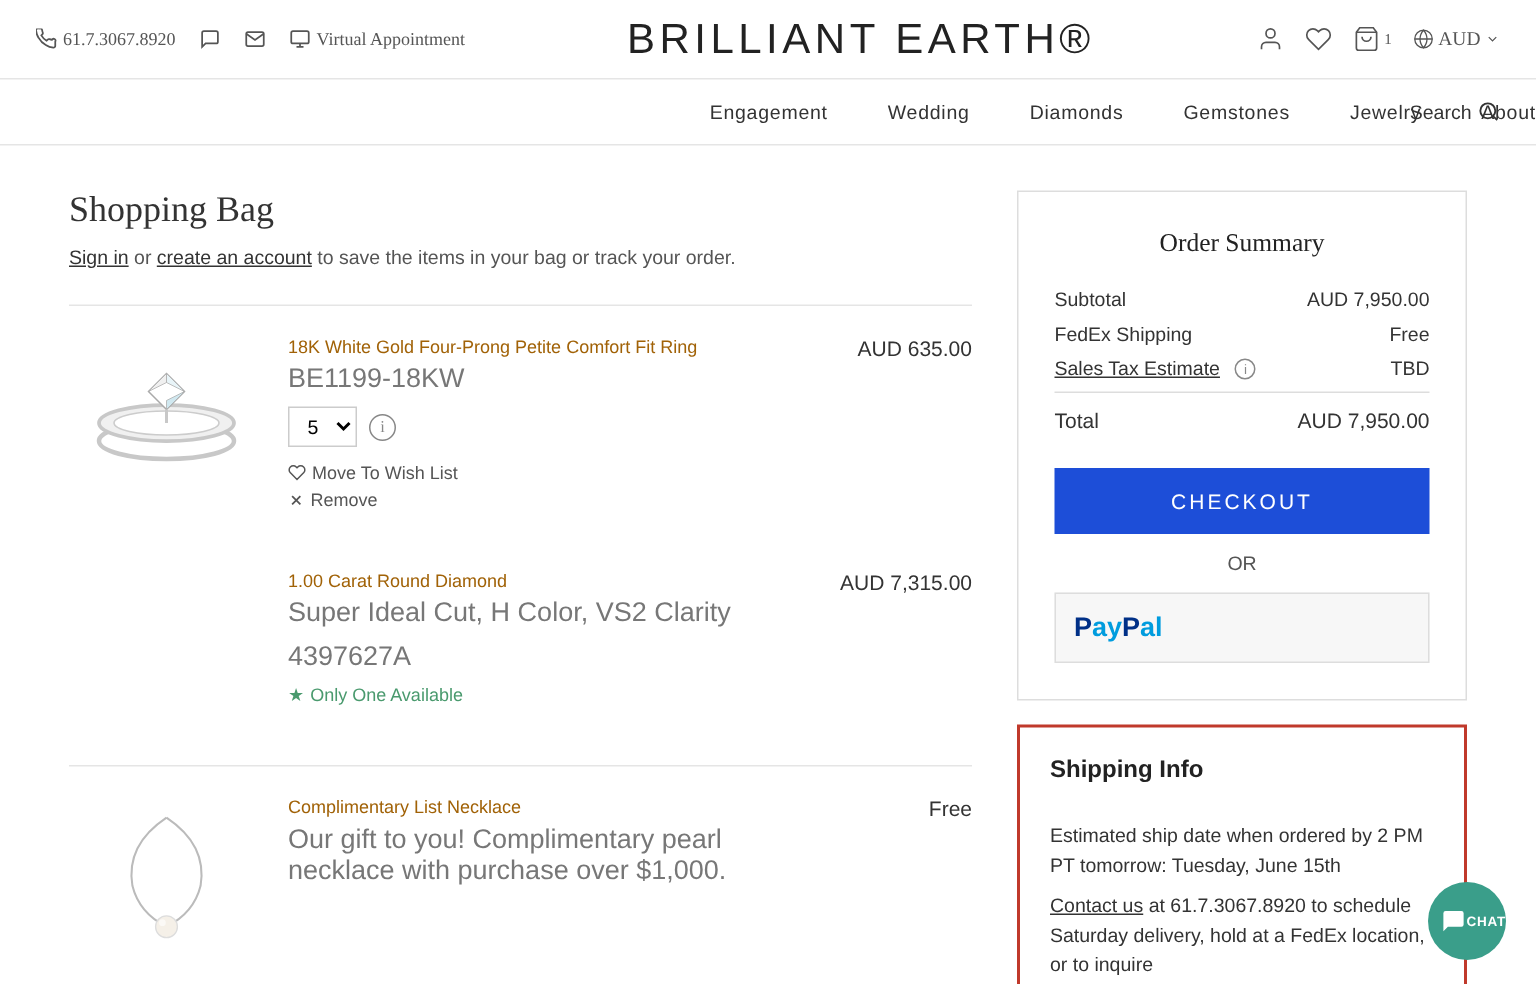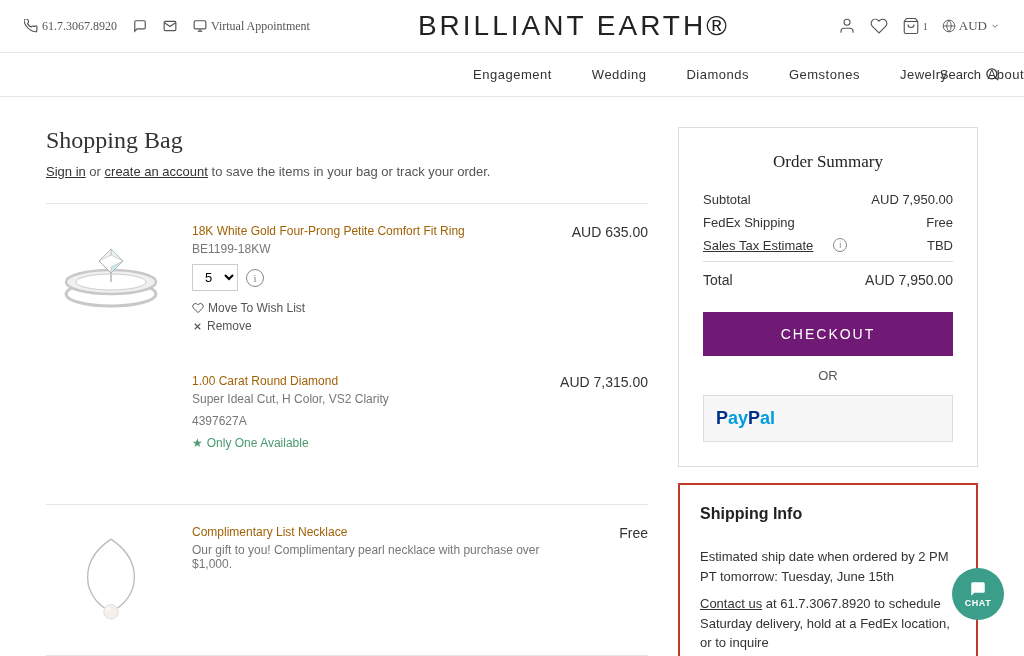--- a/index.html
+++ b/index.html
@@ -83,21 +83,21 @@
 
     .item-details { flex: 1; }
     .item-name {
       font-size: 12px;
       font-weight: 500;
       color: #a16207;
       margin-bottom: 4px;
       font-family: 'Helvetica Neue', Arial, sans-serif;
     }
     .item-sku {
-      font-size: 12px;
+      font-size: 18px;
       color: #777;
       margin-bottom: 8px;
       font-family: 'Helvetica Neue', Arial, sans-serif;
     }
     .qty-row {
       display: flex;
       align-items: center;
       gap: 8px;
       margin-bottom: 10px;
     }
@@ -177,28 +177,28 @@
       font-size: 13px;
       color: #333;
     }
     .summary-row.total {
       border-top: 1px solid #ddd;
       padding-top: 10px;
       margin-top: 6px;
       font-size: 14px;
       font-weight: 500;
     }
-    .tax-label { display: flex; align-items: flex-start; gap: 20px; }
+    .tax-label { display: flex; align-items: center; gap: 10px; }
     .tax-label a { color: #333; text-decoration: underline; cursor: pointer; }
     .free-text { color: #333; }
     .tbd-text { color: #333; }
 
     .checkout-btn {
       width: 100%;
-      background: #701a75;
+      background: #1d4ed8;
       color: #fff;
       border: none;
       padding: 14px;
       font-size: 14px;
       letter-spacing: 2px;
       font-family: 'Helvetica Neue', Arial, sans-serif;
       cursor: pointer;
       margin-top: 16px;
       text-transform: uppercase;
     }
@@ -245,31 +245,31 @@
       font-size: 13px;
       color: #333;
       line-height: 1.5;
       margin-bottom: 8px;
     }
     .shipping-info-box a { color: #333; text-decoration: underline; cursor: pointer; }
 
     
     .chat-button {
       position: fixed;
-      bottom: 36px;
+      bottom: 16px;
       right: 20px;
       width: 52px;
       height: 52px;
       border-radius: 50%;
       background: #3a9e8a;
       color: #fff;
       display: flex;
-      flex-direction: column;
-      align-items: center;
-      justify-content: center;
+      flex-direction: row;
+      align-items: center;
+      justify-content: flex-end;
       cursor: pointer;
       font-size: 9px;
       font-family: 'Helvetica Neue', Arial, sans-serif;
       letter-spacing: 0.5px;
       font-weight: 600;
     }
 
     .nav-wrapper {
       position: relative;
       display: flex;

